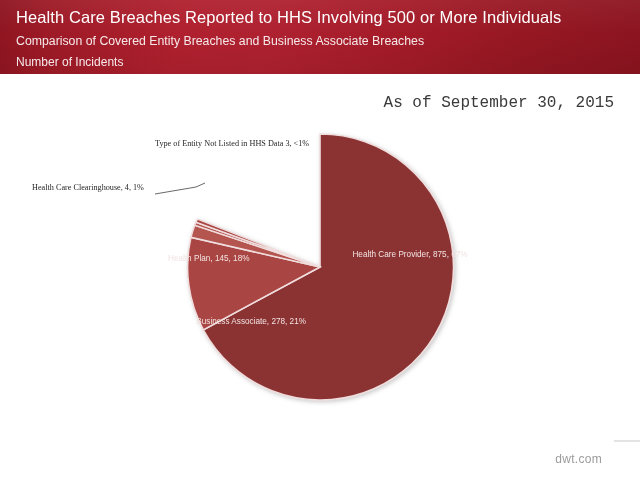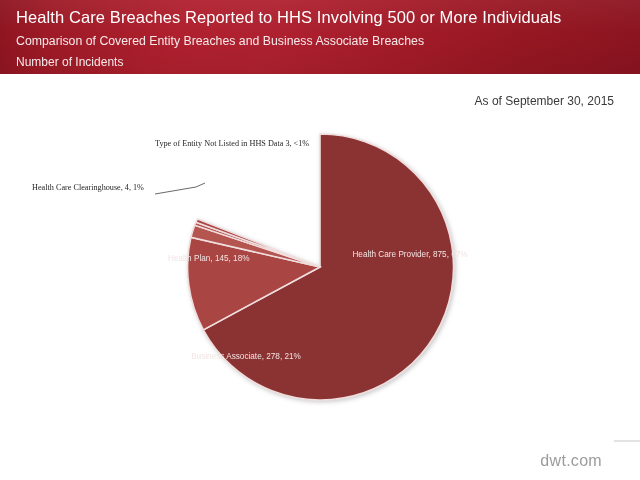--- a/index.html
+++ b/index.html
@@ -66,23 +66,24 @@
     font-size: 12px;
     color: #f6e9ea;
     white-space: nowrap;
   }
 
   
   #as-of-note {
     position: absolute;
     right: 26px;
     top: 94px;
-    font-size: 12px;
+    font-size: 16px;
     color: #3a3a3a;
     white-space: nowrap;
+    font-family: Liberation Mono, monospace;
   }
 
   
   #chart-area {
     position: absolute;
     left: 0;
     top: 82px;
     width: 640px;
     height: 350px;
   }
@@ -116,22 +117,21 @@
   #label-health-plan {
     left: 168px;
     top: 172px;
     width: 95px;
     text-align: left;
   }
   #label-business-assoc {
     left: 186px;
     top: 235px;
     width: 120px;
-    text-align: center;
-    margin-top: 35px;
+    text-align: right;
   }
   #label-not-listed {
     left: 155px;
     top: 57px;
     width: 56px;
   }
   #label-clearinghouse {
     left: 18px;
     top: 101px;
     width: 140px;
@@ -143,21 +143,21 @@
     left: 614px;
     top: 440px;
     width: 26px;
     height: 2px;
     background: #e3e3e3;
   }
   #footer-brand {
     position: absolute;
     right: 38px;
     top: 452px;
-    font-size: 16px;
+    font-size: 12px;
     color: #9b9b9b;
     letter-spacing: 0.3px;
     white-space: nowrap;
   }
 </style>
 </head>
 <body>
 
 <div id="header-banner">
   <div class="sheen"></div>

